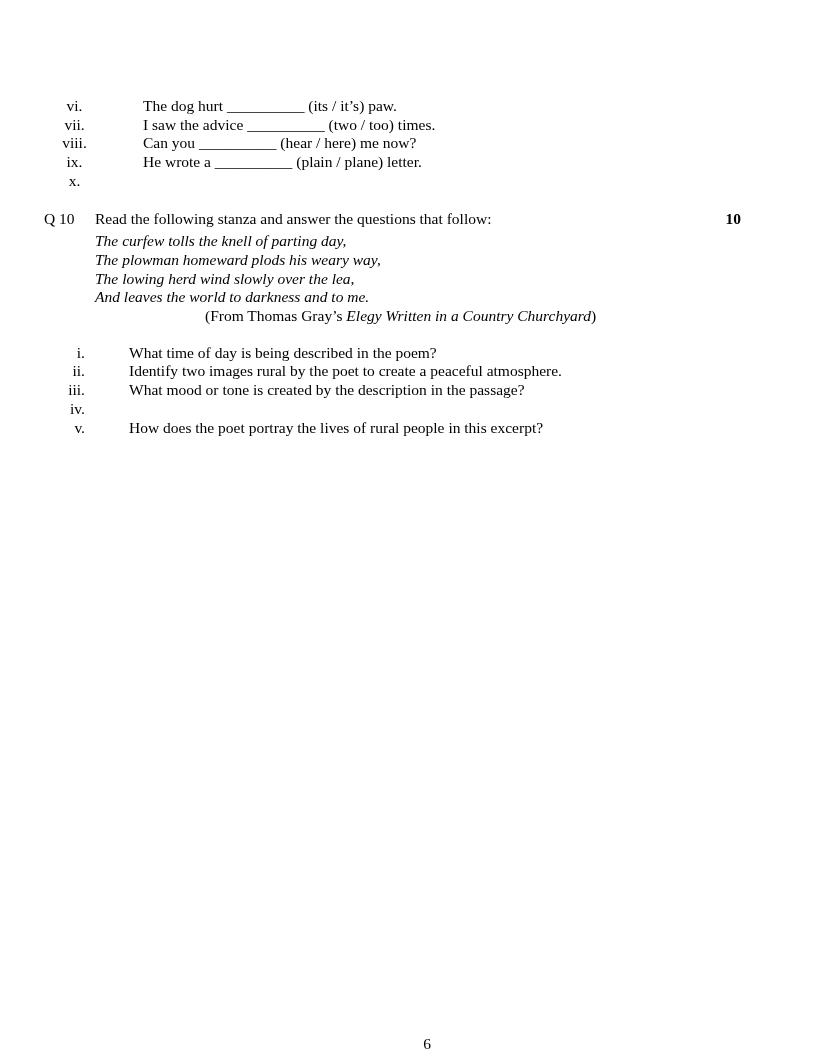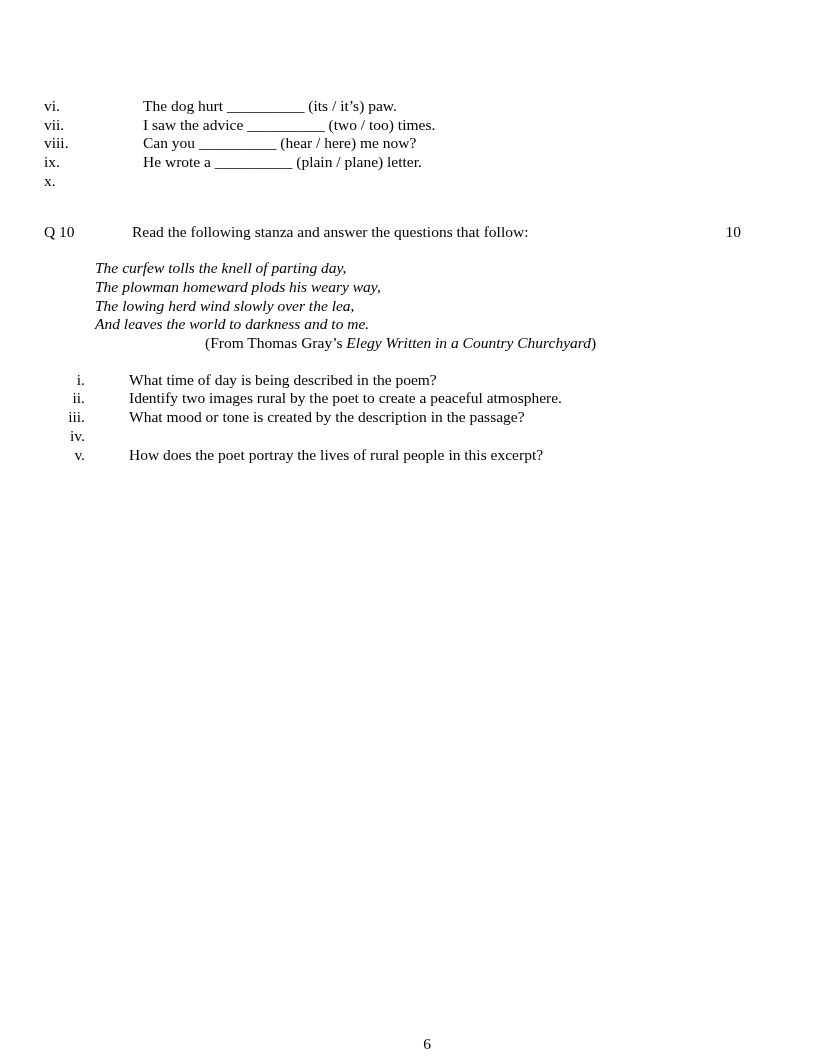--- a/index.html
+++ b/index.html
@@ -17,31 +17,31 @@
     color: #000000;
     overflow: hidden;
   }
   .page {
     padding: 97px 44px 0 44px;
     box-sizing: border-box;
   }
 
   
   .fi-row { display: flex; }
-  .fi-marker { flex: 0 0 61px; text-align: left; white-space: nowrap; }
+  .fi-marker { flex: 0 0 61px; text-align: center; white-space: nowrap; }
   .fi-text { margin-left: 38px; white-space: nowrap; text-align: right; }
 
   
-  .q-row { display: flex; margin-top: 32px; gap: 37px; }
+  .q-row { display: flex; margin-top: 19px; }
   .q-label { flex: 0 0 51px; white-space: nowrap; }
   .q-text { white-space: nowrap; }
-  .q-marks { margin-left: auto; padding-right: 31px; font-weight: normal; }
+  .q-marks { margin-left: auto; padding-right: 31px; font-weight: bold; }
 
   
-  .stanza { margin-top: 18px; margin-left: 51px; font-style: italic; }
+  .stanza { margin-top: 4px; margin-left: 51px; font-style: italic; }
   .stanza-line { white-space: nowrap; }
   .attribution { margin-left: 110px; font-style: normal; white-space: nowrap; }
   .attribution .work-title { font-style: italic; }
 
   
   .sq-list { margin-top: 18px; }
   .sq-row { display: flex; }
   .sq-marker { flex: 0 0 41px; text-align: right; white-space: nowrap; }
   .sq-text { margin-left: 44px; white-space: nowrap; }
 

